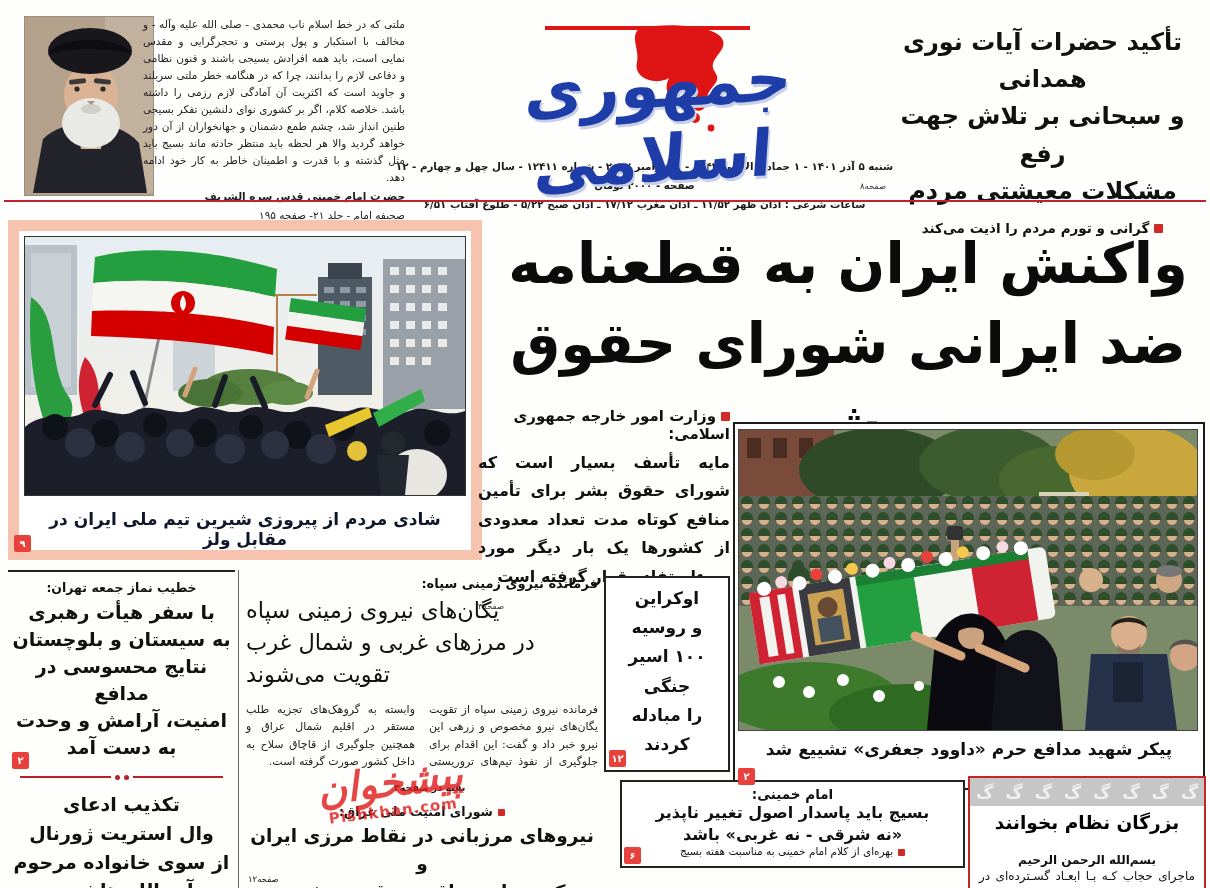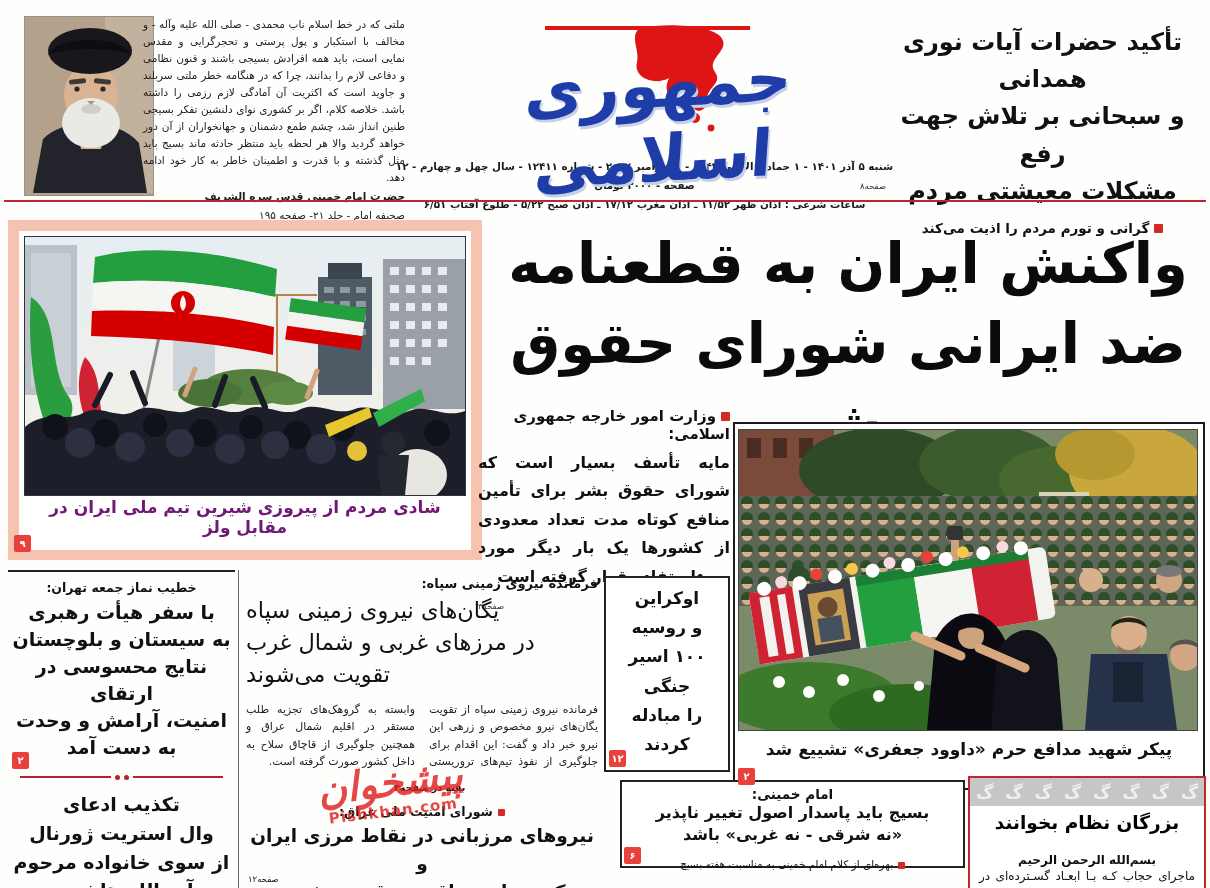--- a/index.html
+++ b/index.html
@@ -21,21 +21,21 @@
   #lead .hl{font-size:24px;font-weight:bold;line-height:1.55;text-align:center;}
   #lead .sub{margin-top:10px;font-size:13.5px;font-weight:bold;text-align:center;}
   #lead-ref{left:860px;top:181px;font-size:8.5px;color:#333;}
   .sq{display:inline-block;width:9px;height:9px;background:#d22b26;margin-left:5px;vertical-align:middle;border-radius:1px;}
   #red-rule{left:4px;top:200px;width:1202px;height:2px;background:#c32330;}
 
   
   #crowd-box{left:8px;top:220px;width:474px;height:340px;background:#f6c3ae;}
   #crowd-inner{position:absolute;left:11px;top:11px;right:11px;bottom:10px;background:#fff;padding:5px;}
   #crowd-photo{border:1px solid #333;display:block;}
-  #crowd-box .cap{margin-top:1px;font-size:17px;font-weight:bold;text-align:center;color:#701a75;}
+  #crowd-box .cap{margin-top:13px;font-size:17px;font-weight:bold;text-align:center;color:#0f172a;}
   .badge{position:absolute;width:17px;height:17px;background:#e8403a;color:#fff;font-size:10px;font-weight:bold;
          display:flex;align-items:center;justify-content:center;border-radius:2px;z-index:5;}
 
   
   #main-hl{left:490px;top:224px;width:716px;text-align:center;font-size:56px;font-weight:bold;line-height:1.42;color:#0b0b0b;letter-spacing:-1px;}
 
   
   #fm{left:478px;top:407px;width:252px;}
   #fm .kick{font-size:15px;font-weight:bold;}
   #fm .body{margin-top:6px;font-size:16px;font-weight:bold;line-height:1.78;text-align:justify;text-align-last:right;}
@@ -71,21 +71,21 @@
   
   #iraq{left:246px;top:804px;width:352px;height:84px;}
   #iraq .kick{font-size:12.5px;font-weight:bold;text-align:center;}
   #iraq .hl{font-size:18.5px;font-weight:bold;text-align:center;line-height:1.5;margin-top:3px;}
   #iraq .ref{position:absolute;left:2px;bottom:4px;font-size:8.5px;}
 
   
   #basij{left:620px;top:780px;width:345px;height:88px;border:2px solid #222;box-sizing:border-box;background:#fff;padding-top:4px;}
   #basij .kick{font-size:13.5px;font-weight:bold;text-align:center;}
   #basij .hl{font-size:16px;font-weight:bold;text-align:center;line-height:1.35;}
-  #basij .sub{font-size:10.5px;text-align:center;margin-top:13px;}
+  #basij .sub{font-size:10.5px;text-align:center;margin-top:0;}
   #basij .sq{width:7px;height:7px;}
 
   
   #elders{left:968px;top:776px;width:238px;height:118px;border:2px solid #c2262b;box-sizing:border-box;background:#fff;}
   #elders .band{height:28px;background:#c6c6c6;overflow:hidden;display:flex;align-items:center;justify-content:space-around;
                 color:#efefef;font-size:17px;font-weight:bold;}
   #elders .ttl{margin-top:6px;font-size:18.5px;font-weight:bold;color:#000000;text-align:center;}
   #elders .b1{margin-top:20px;font-size:12px;font-weight:bold;text-align:center;}
   #elders .b2{margin-top:2px;font-size:12px;text-align:justify;text-align-last:justify;padding:0 9px;}
 
@@ -388,21 +388,21 @@
     <div class="badge" style="left:3px;bottom:3px;">۲</div>
   </div>
 
   <div class="abs" id="vline-left"></div>
   <div class="abs" id="leftcol">
     <div style="position:relative;">
       <div class="kick">خطیب نماز جمعه تهران:</div>
       <div class="hl">
         <div>با سفر هیأت رهبری</div>
         <div>به سیستان و بلوچستان</div>
-        <div>نتایج محسوسی در ارتقای</div>
+        <div>نتایج محسوسی در مدافع</div>
         <div>امنیت، آرامش و وحدت</div>
         <div>به دست آمد</div>
       </div>
       <div class="badge" style="left:4px;bottom:-8px;position:absolute;">۲</div>
     </div>
     <div id="divider">
       <div class="ln"></div>
         <div class="dot"></div>
         <div class="dot"></div>
         <div class="ln"></div>

